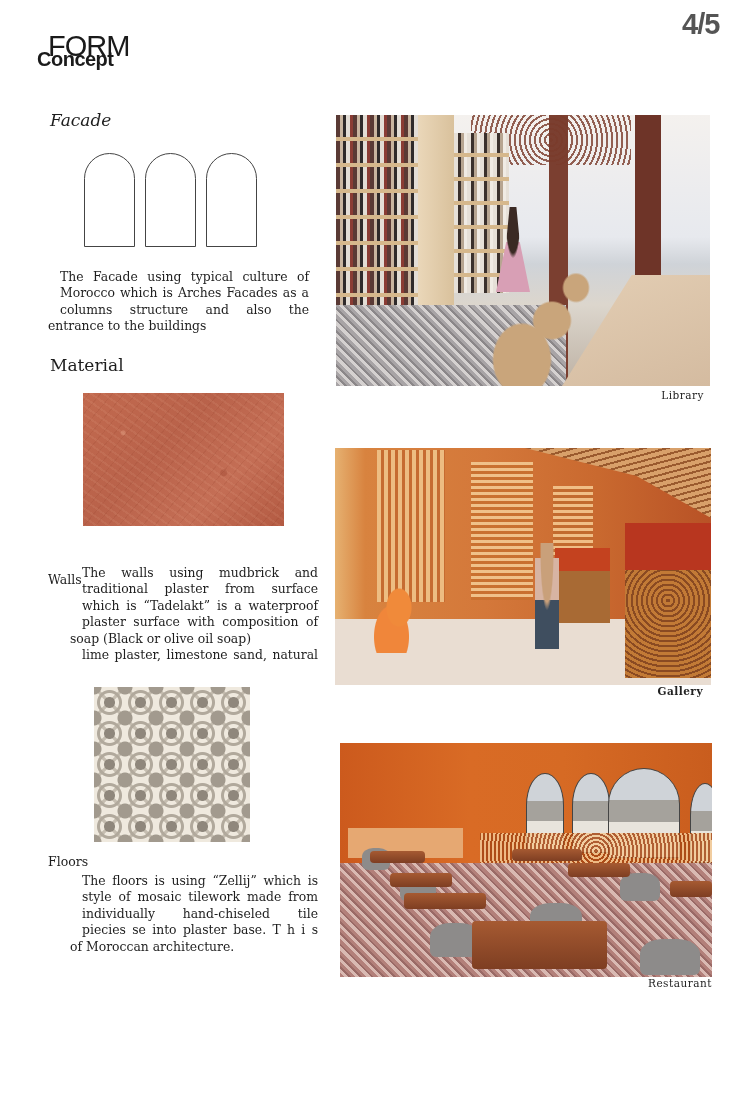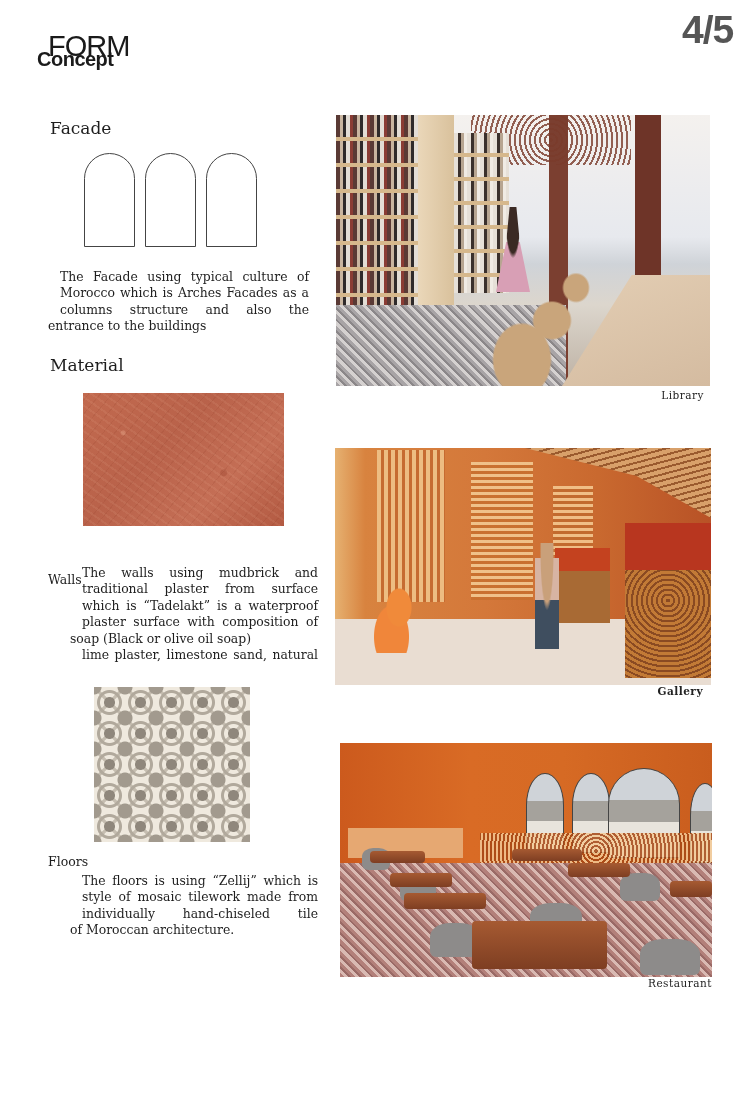--- a/index.html
+++ b/index.html
@@ -3,21 +3,21 @@
 <meta charset="utf-8">
 <style>
   html, body { margin: 0; padding: 0; background: #ffffff; }
   body { width: 736px; height: 1104px; position: relative; overflow: hidden; color: #1e1e1e; }
 
   .abs { position: absolute; }
 
   
   .title-form { left: 48px; top: 32px; font-family: "Liberation Sans", sans-serif; font-size: 29px; font-weight: 400; letter-spacing: -1px; line-height: 1; color: #1a1a1a; }
   .title-concept { left: 37px; top: 49px; font-family: "Liberation Sans", sans-serif; font-size: 20px; font-weight: 700; letter-spacing: -0.5px; line-height: 1; color: #1a1a1a; }
-  .page-num { left: 682px; top: 8px; font-family: "Liberation Sans", sans-serif; font-size: 39px; font-weight: 700; color: #555555; letter-spacing: -1px; }
+  .page-num { left: 682px; top: 8px; font-family: "Liberation Sans", sans-serif; font-size: 29px; font-weight: 700; color: #555555; letter-spacing: -1px; }
   .heading { font-family: "DejaVu Serif", serif; font-size: 17px; color: #1e1e1e; }
   .sub-heading { font-family: "DejaVu Serif", serif; font-size: 12.5px; color: #1e1e1e; }
   .para { font-family: "DejaVu Serif", serif; font-size: 12.4px; line-height: 16.4px; color: #1e1e1e; text-align: justify; text-align-last: left; }
   .para.full-justify { text-align-last: justify; margin-left: 12px; }
   .caption { font-family: "DejaVu Serif", serif; font-size: 10.5px; color: #222; letter-spacing: 0.5px; text-align: right; }
 
   
   .arches { left: 84px; top: 153px; display: flex; gap: 10px; }
   .arch { width: 51px; height: 94px; border: 1px solid #444; border-radius: 26px 26px 0 0; box-sizing: border-box; }
 
@@ -116,21 +116,21 @@
   .img-restaurant .arch { position: absolute; top: 30px; height: 80px; background: linear-gradient(180deg, #cfd3d8 0 35%, #a5a29c 35% 60%, #e8e4dc 60%); border-radius: 50% 50% 0 0 / 40% 40% 0 0; }
   .img-restaurant .counter { position: absolute; left: 8px; top: 85px; width: 115px; height: 30px; background: #e6a872; }
   .img-restaurant .lattice { position: absolute; left: 140px; top: 90px; width: 232px; height: 36px;
     background: repeating-radial-gradient(circle at 50% 50%, #a64715 0 2px, #f3c995 2px 4px); opacity: 0.85; }
   .img-restaurant .floor { position: absolute; left: 0; top: 120px; width: 372px; height: 114px;
     background: repeating-linear-gradient(45deg, #b3807a 0 3px, #d9b9b2 3px 6px, #9a6a66 6px 8px); }
   .img-restaurant .table { position: absolute; background: linear-gradient(180deg, #a65a32, #7e3e22); border-radius: 4px; }
   .img-restaurant .chair { position: absolute; background: #8d8b8a; border-radius: 40% 40% 6px 6px; }
 
   
-  .facade-h { left: 50px; top: 118px; }
+  .facade-h { left: 50px; top: 110px; font-style: italic; }
   .facade-p { left: 48px; top: 269px; width: 261px; }
   .material-h { left: 50px; top: 355px; }
   .walls-h { left: 48px; top: 572px; }
   .walls-p { left: 70px; top: 565px; width: 248px; }
   .floors-h { left: 48px; top: 854px; }
   .floors-p { left: 70px; top: 873px; width: 248px; }
 
   .cap-library { left: 600px; top: 389px; width: 104px; }
   .cap-gallery { left: 600px; top: 685px; width: 103px; font-weight: bold; }
   .cap-restaurant { left: 600px; top: 977px; width: 112px; }
@@ -168,20 +168,21 @@
   <div class="para full-justify">lime plaster, limestone sand, natural</div>
 </div>
 
 <div class="abs swatch-floor"></div>
 
 <div class="abs sub-heading floors-h">Floors</div>
 <div class="abs floors-p">
   <div class="para full-justify">The floors is using “Zellij” which is</div>
   <div class="para full-justify">style of mosaic tilework made from</div>
   <div class="para full-justify">individually hand-chiseled tile</div>
+  <div class="para full-justify">piecies se into plaster base.    T h i s</div>
   <div class="para">of Moroccan architecture.</div>
 </div>
 
 <div class="abs render img-library" title="Library interior render with bookshelves, wooden chairs and arched lattice screens">
   <div class="screen"></div>
   <div class="shelf1"></div>
   <div class="col1"></div>
   <div class="shelf2"></div>
   <div class="floor"></div>
   <div class="desk"></div>

